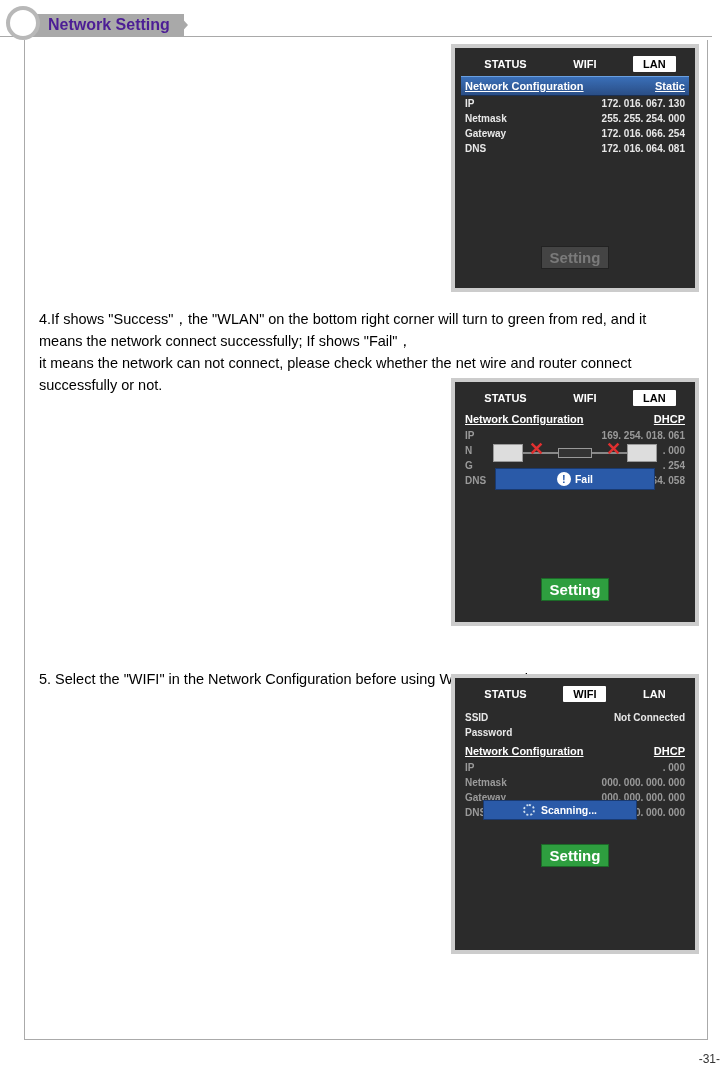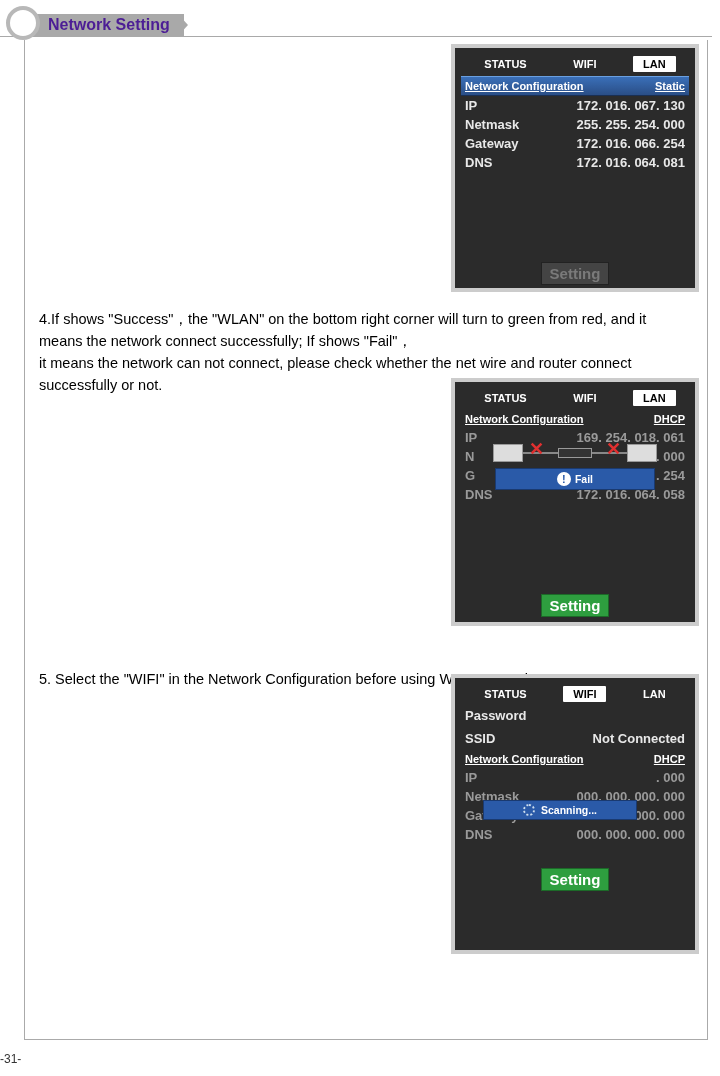--- a/index.html
+++ b/index.html
@@ -107,21 +107,21 @@
   }
   .section-highlight {
     background: linear-gradient(#3a6fb8, #2a4e86);
     border-top: 1px solid #6aa0e0;
     border-bottom: 1px solid #1a2f52;
   }
   .kv-row {
     display: flex;
     justify-content: space-between;
     padding: 2px 10px;
-    font-size: 13px;
+    font-size: 10px;
     color: #e8e8e8;
     font-weight: bold;
   }
   .kv-row.dim { color: #9a9a9a; }
   .kv-row .v { text-align: right; }
   .setting-btn-wrap {
     text-align: center;
     margin-top: 48px;
     margin-bottom: 4px;
   }
@@ -194,21 +194,21 @@
   .scan-spinner {
     display: inline-block;
     width: 12px; height: 12px;
     border: 2px dotted #cde;
     border-radius: 50%;
   }
   .page-num {
     position: absolute;
     left: 0; right: 0;
     bottom: 10px;
-    text-align: left;
+    text-align: right;
     font-size: 12px;
     color: #333;
   }
 </style>
 </head>
 <body>
 
 <div class="header">
   <div class="header-circle"></div>
   <div class="header-bar">Network Setting</div>
@@ -303,28 +303,28 @@
   </div>
 
   <div class="body-text" style="margin-top:272px">5. Select the "WIFI" in the Network Configuration before using WIFI connecting.</div>
 
   <div class="panel" style="top:634px; height:280px">
     <div class="tabs">
       <span class="tab">STATUS</span>
       <span class="tab active">WIFI</span>
       <span class="tab">LAN</span>
     </div>
-    <div class="kv-row">
-      <span>Password</span>
-      <span class="v"></span>
-    </div>
     <div class="kv-row" style="margin-top:4px">
       <span>SSID</span>
       <span class="v">Not Connected</span>
     </div>
+    <div class="kv-row">
+      <span>Password</span>
+      <span class="v"></span>
+    </div>
     <div class="section-row" style="margin-top:2px">
       <span>Network Configuration</span>
       <span>DHCP</span>
     </div>
     <div class="kv-row dim">
       <span>IP</span>
       <span class="v">. 000</span>
     </div>
     <div class="kv-row dim">
       <span>Netmask</span>

